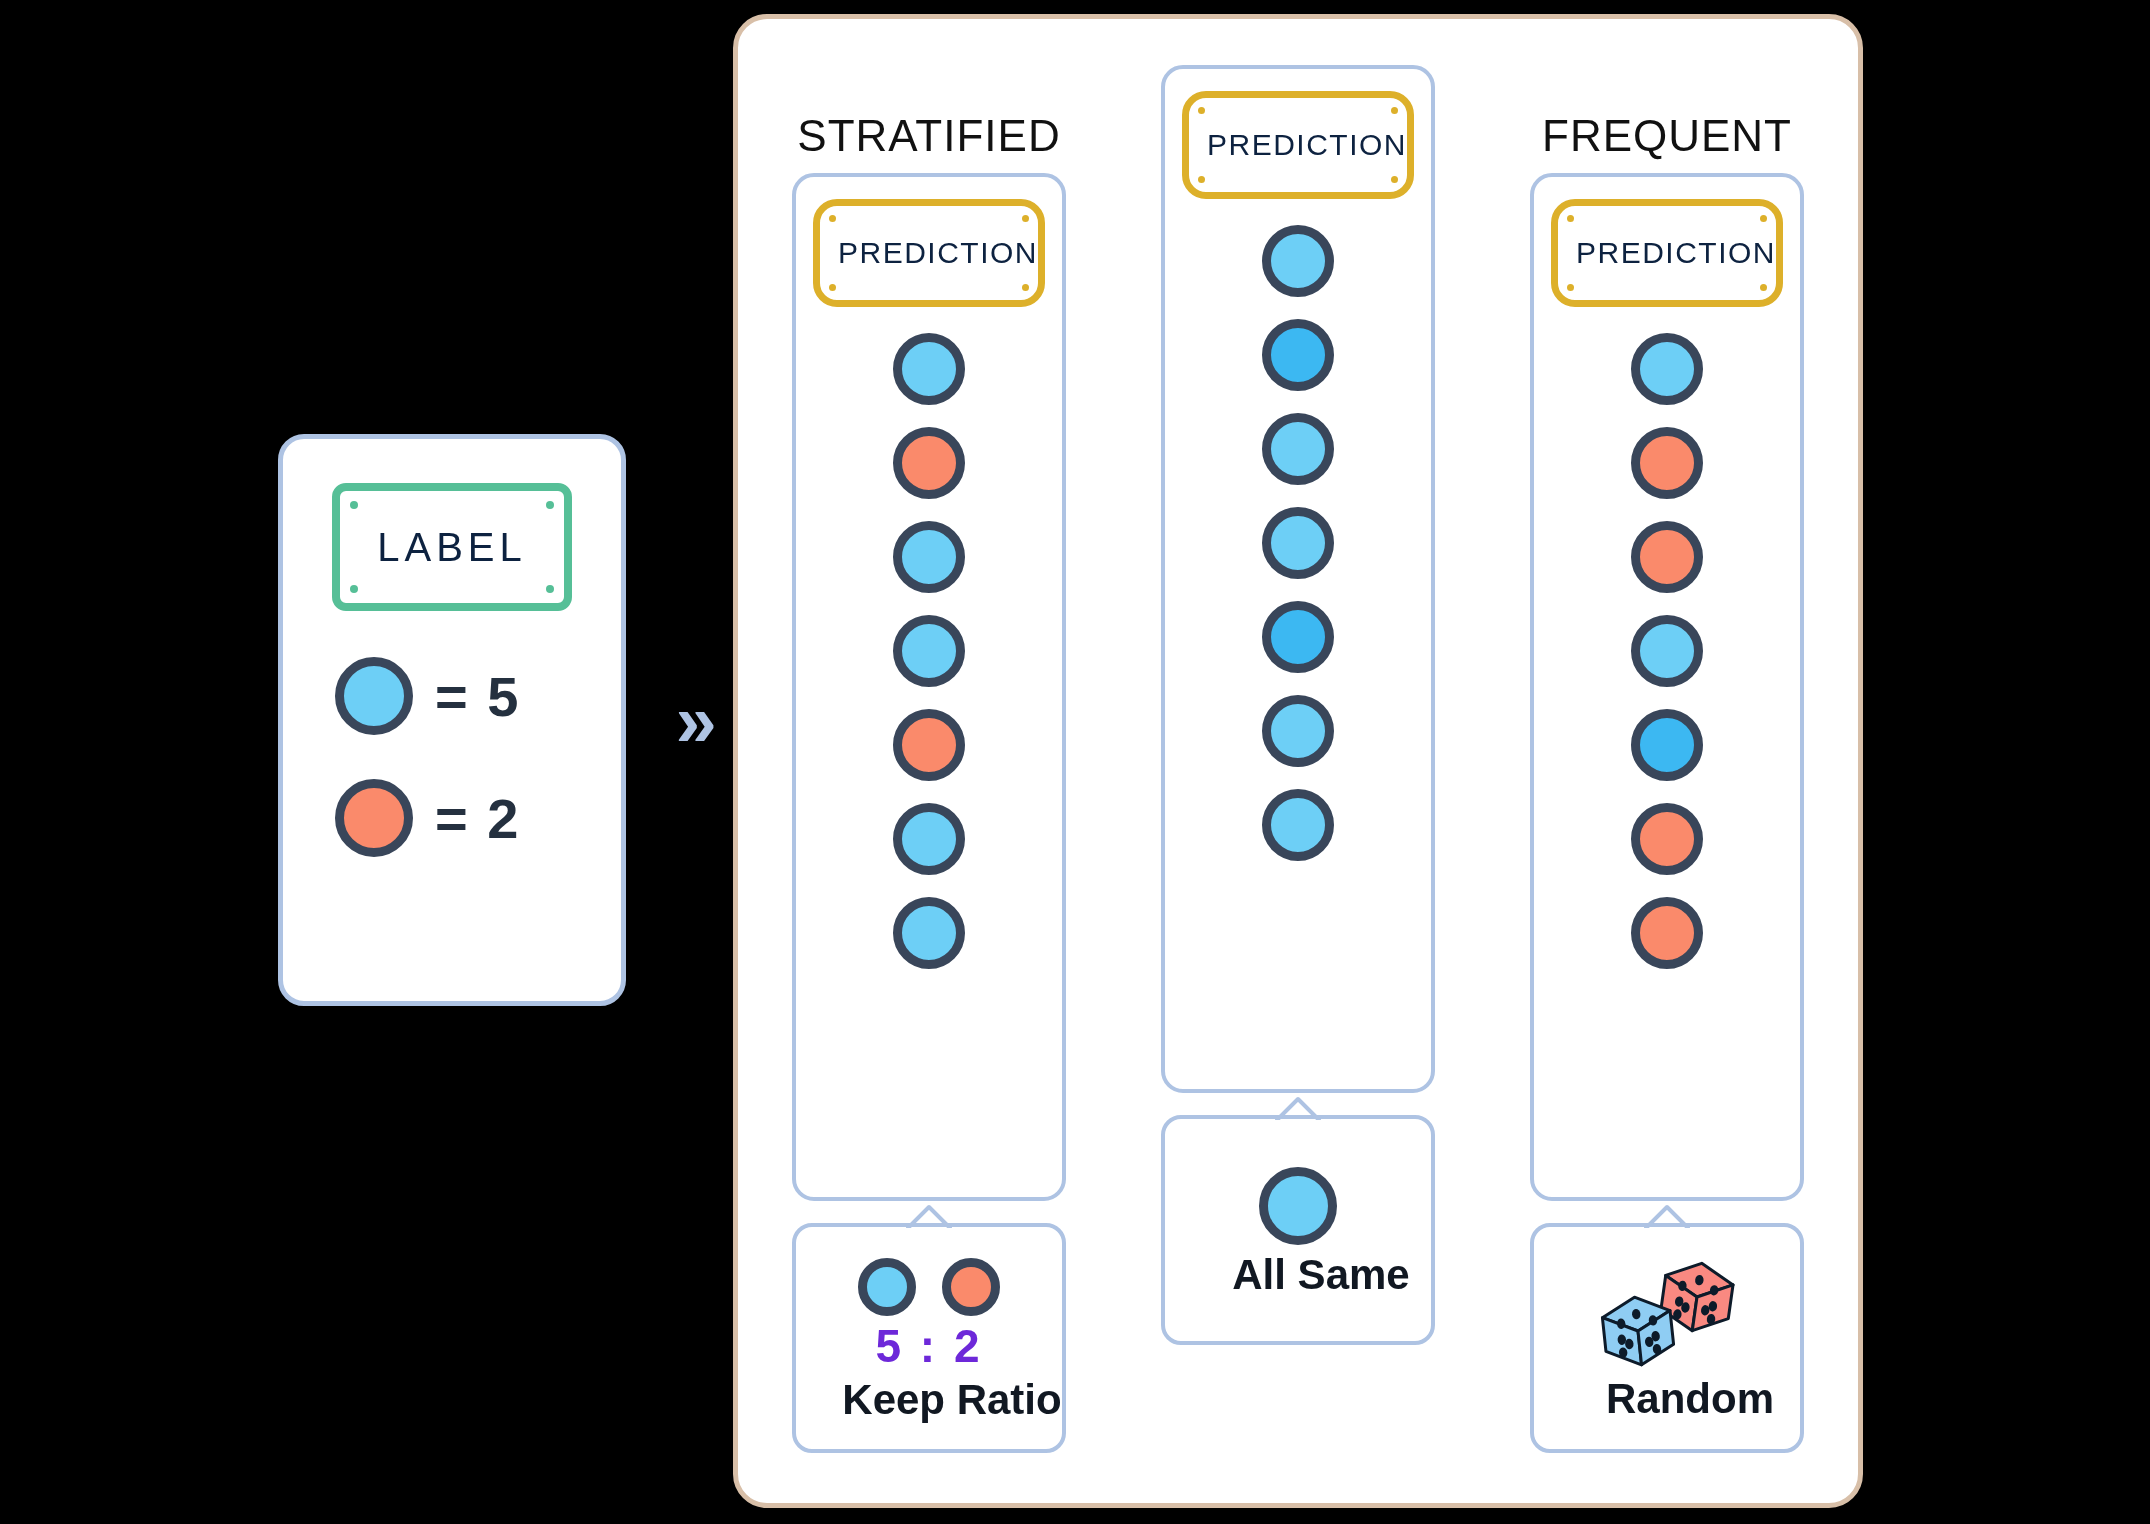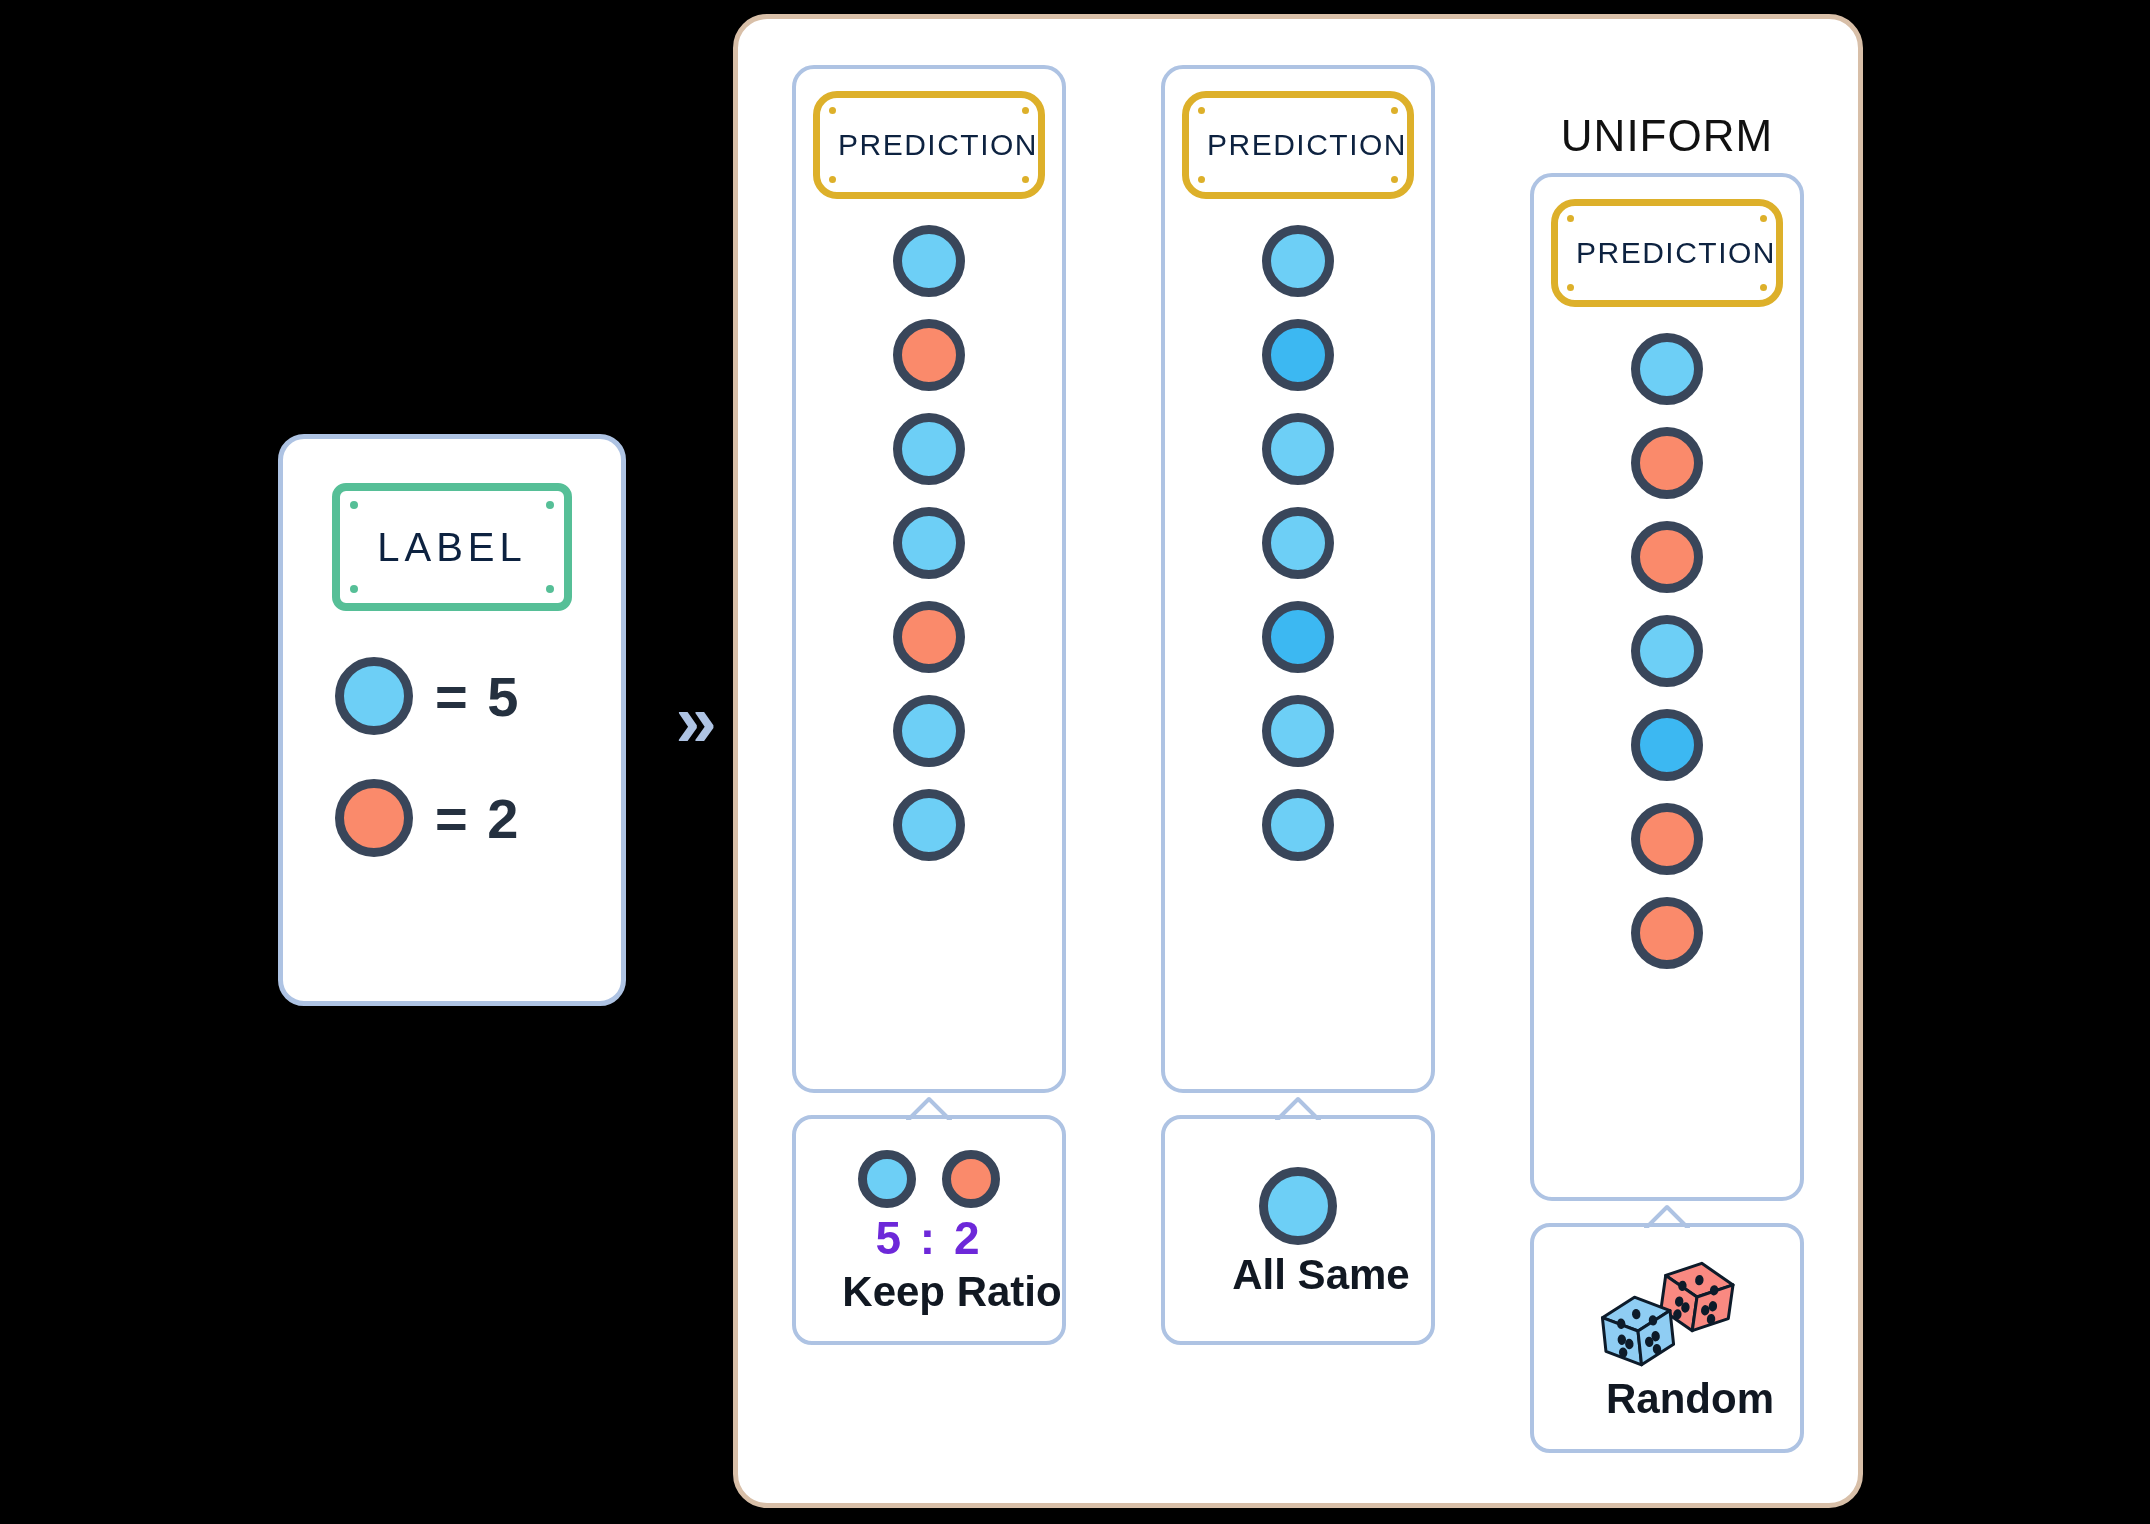--- a/index.html
+++ b/index.html
@@ -215,20 +215,23 @@
           <span class="eq">= 2</span>
         </div>
       </div>
   </div>
 
   <div class="chev">»</div>
 
   <div class="panel">
     <div class="columns" id="columns">
         <div class="col">
+          <div class="col-title">
+            <span>STRATIFIED</span>
+          </div>
           <div class="col-body">
             <div class="pred-sign">
               <span class="dot tl"></span>
               <span class="dot tr"></span>
               <span class="dot bl"></span>
               <span class="dot br"></span>
               <span class="sign-text">PREDICTION</span>
             </div>
             <div class="token-stack">
               <div class="token sz-md" style="background: rgb(109, 207, 246);"></div>
@@ -284,21 +287,21 @@
             <div class="foot-card">
               <div class="foot-tokens">
                 <div class="token sz-lg" style="background: rgb(109, 207, 246);"></div>
               </div>
               <div class="foot-label">All Same</div>
             </div>
           </div>
         </div>
         <div class="col">
           <div class="col-title">
-            <span>UNIFORM</span>
+            <span>FREQUENT</span>
           </div>
           <div class="col-body">
             <div class="pred-sign">
               <span class="dot tl"></span>
               <span class="dot tr"></span>
               <span class="dot bl"></span>
               <span class="dot br"></span>
               <span class="sign-text">PREDICTION</span>
             </div>
             <div class="token-stack">

